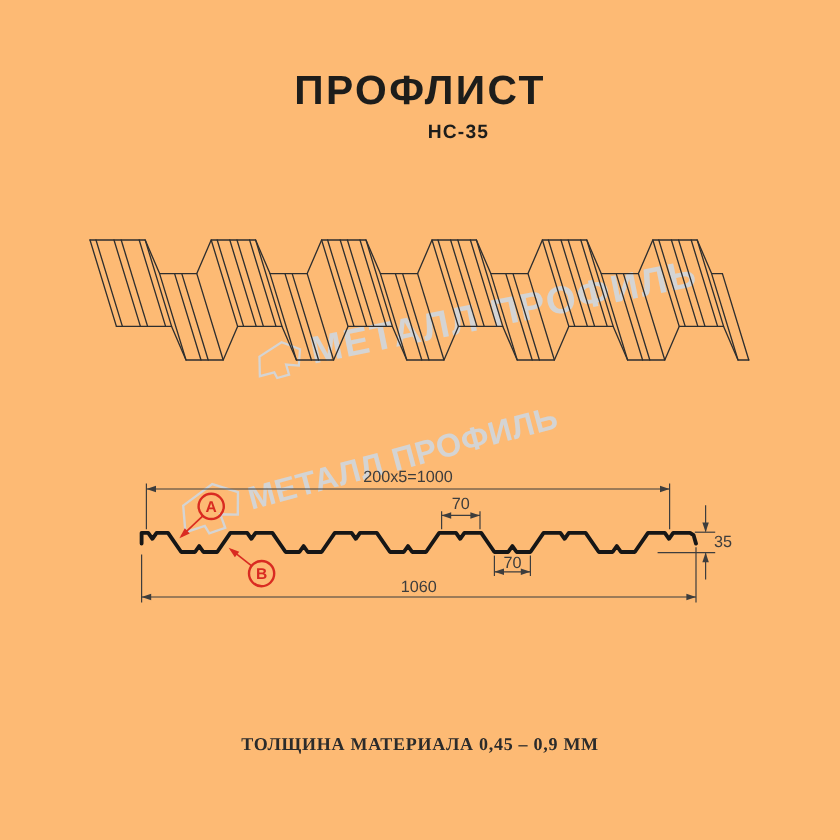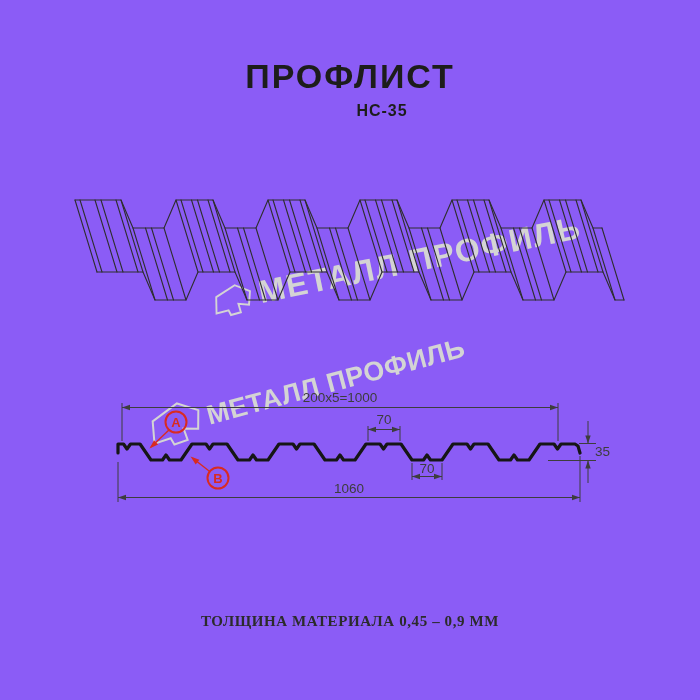--- a/index.html
+++ b/index.html
@@ -1,16 +1,16 @@
 <!DOCTYPE html>
 <html><head>
 <meta charset="utf-8">
 <style>
   html,body{margin:0;padding:0;background:#ffffff;}
-  .page{position:relative;width:700px;height:700px;background:#8b5cf6;overflow:hidden;
+  .page{position:relative;width:700px;height:700px;background:#fdba74;overflow:hidden;
         font-family:"Liberation Sans",sans-serif;}
   .title{position:absolute;top:57px;left:0;width:700px;text-align:center;margin:0;
          font-size:34px;font-weight:700;letter-spacing:2px;color:#1d1d1b;}
   .subtitle{position:absolute;top:102px;left:0;width:700px;text-align:center;
          font-size:16px;font-weight:700;letter-spacing:1px;color:#1d1d1b;padding-left:32px;}
   .footer{position:absolute;top:613px;left:0;width:700px;text-align:center;
          font-size:15px;font-weight:700;letter-spacing:0.6px;color:#2b2b2b;font-family:Liberation Serif, serif;}
   svg.canvas{position:absolute;left:0;top:0;}
   .dim{font:13.5px "Liberation Sans",sans-serif;fill:#3d3d3d;}
   .mk {font:700 13px "Liberation Sans",sans-serif;}

